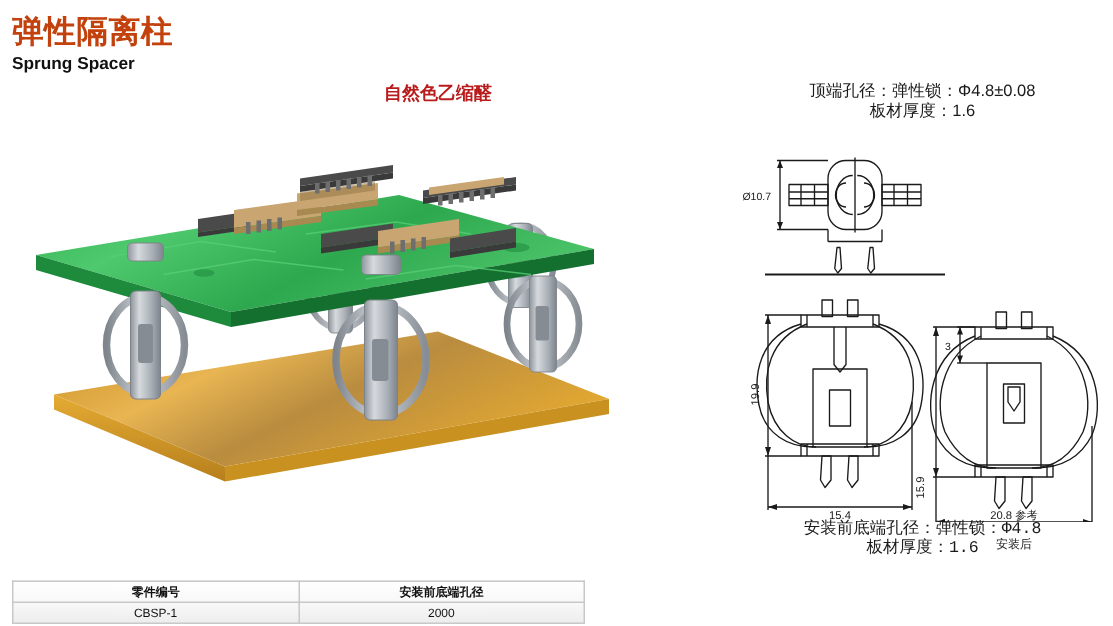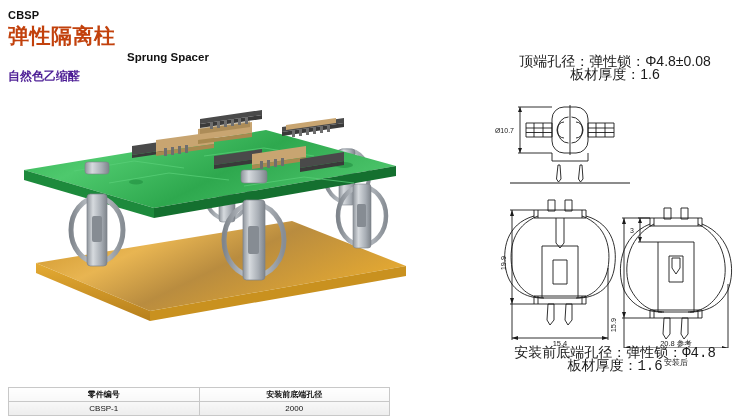--- a/index.html
+++ b/index.html
@@ -37,28 +37,28 @@
     letter-spacing: 0.5px;
     color: #c2410c;
     margin-top: 1px;
   }
   .hdr-title-en {
     font-size: 11.5px;
     font-weight: bold;
     line-height: 15px;
     color: #111;
     margin-top: 1px;
-    text-align: center;
   }
   .hdr-material {
     font-size: 12px;
     font-weight: bold;
     line-height: 16px;
-    color: #4c1d95;
+    color: #b91c1c;
     margin-top: 3px;
+    text-align: right;
   }
 
   
   .render-wrap {
     position: absolute;
     left: 14px;
     top: 108px;
     width: 400px;
     height: 215px;
   }
@@ -69,21 +69,21 @@
     position: absolute;
     left: 490px;
     top: 55px;
     width: 250px;
     height: 320px;
   }
   .note {
     position: absolute;
     width: 250px;
     text-align: center;
-    font-size: 14px;
+    font-size: 11px;
     line-height: 13px;
     color: #1a1a1a;
   }
   .note-top { top: 0px; left: 0px; }
   .note-bottom { top: 292px; left: 0px; font-family: Liberation Mono, monospace; }
   .note-line { white-space: nowrap; }
 
   .dwg-svg {
     position: absolute;
     left: 0px;
@@ -110,21 +110,20 @@
   }
   .part-table td.col-a { width: 50%; }
   .part-table td.col-b { width: 50%; }
   .th-cell { font-weight: bold; }
   .td-cell { font-weight: normal; margin-top: 15px; }
 </style>
 </head>
 <body>
 
 <div class="header">
-  <div class="hdr-code">CBSP</div>
   <div class="hdr-title-cn">弹性隔离柱</div>
   <div class="hdr-title-en">Sprung Spacer</div>
   <div class="hdr-material">自然色乙缩醛</div>
 </div>
 
 <div class="render-wrap">
   <svg width="400" height="215" viewBox="0 0 400 215">
     <defs>
       <linearGradient id="gBaseTop" x1="0" y1="0" x2="1" y2="0.5">
         <stop offset="0%" stop-color="#c98f22"></stop>

